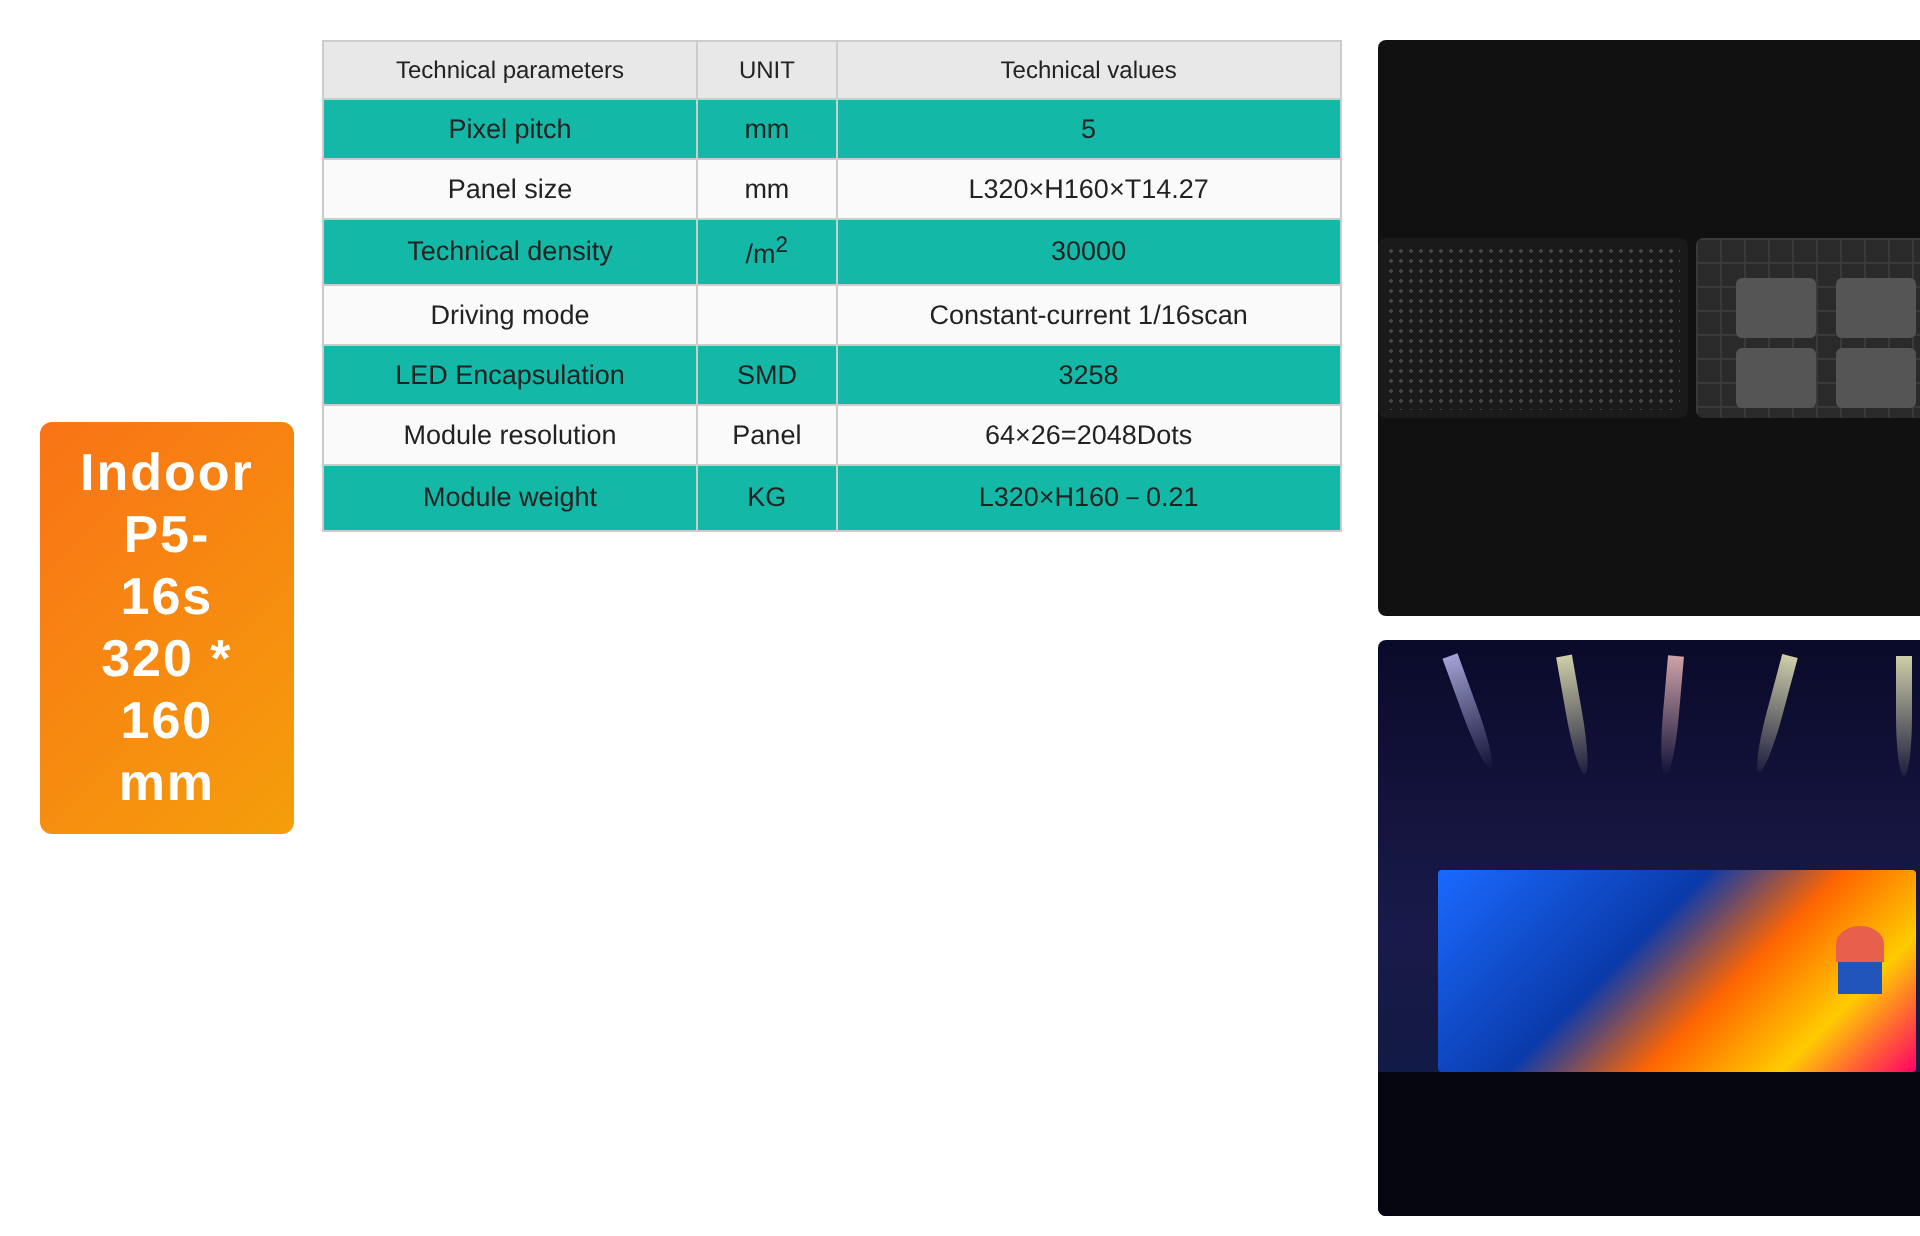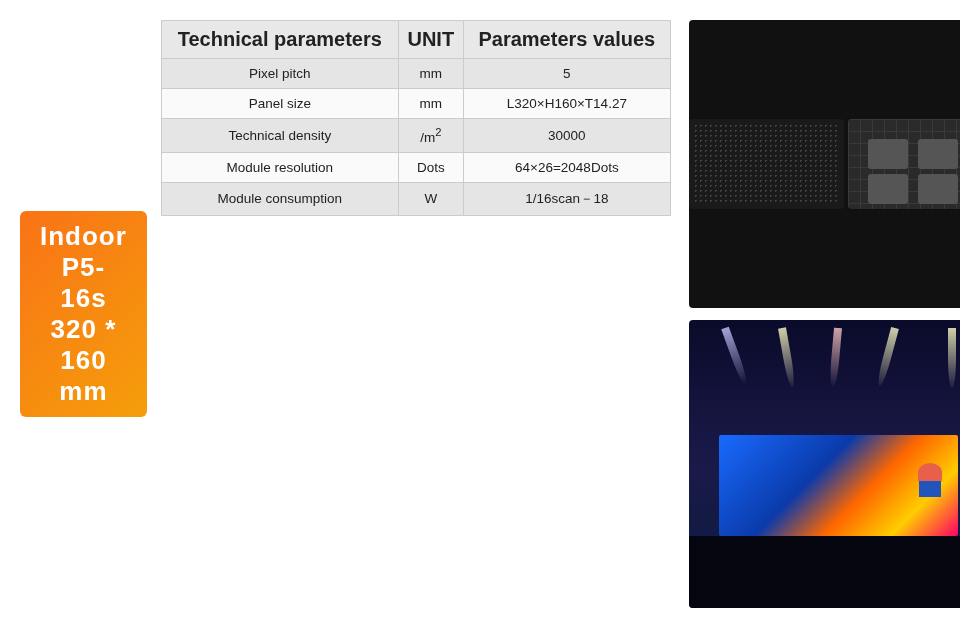--- a/index.html
+++ b/index.html
@@ -54,26 +54,26 @@
 
     table th, table td {
       border: 1px solid #ccc;
       text-align: center;
       padding: 7px 6px;
       color: #222;
     }
 
     table thead th {
       background: #e8e8e8;
-      font-weight: bold;
-      font-size: 20px;
+      font-weight: normal;
+      font-size: 12px;
     }
 
     table tbody td {
-      background: #e5e5e5;
+      background: #14b8a6;
     }
 
     table tbody tr:nth-child(even) td {
       background: #fafafa;
     }
 
     .images-container {
       flex: 1;
       display: flex;
       flex-direction: column;
@@ -246,48 +246,58 @@
   </div>
 
   <div class="content-area">
 
     <div class="table-container">
       <table>
         <thead>
           <tr>
             <th>Technical parameters</th>
             <th>UNIT</th>
-            <th>Parameters values</th>
+            <th>Technical values</th>
           </tr>
         </thead>
         <tbody id="table-body">
         <tr>
               <td>Pixel pitch</td>
               <td>mm</td>
               <td>5</td>
             </tr>
             <tr>
               <td>Panel size</td>
               <td>mm</td>
               <td>L320×H160×T14.27</td>
             </tr>
             <tr>
               <td>Technical density</td>
               <td>/m<sup>2</sup></td>
               <td>30000</td>
             </tr>
             <tr>
+              <td>Driving mode</td>
+              <td></td>
+              <td>Constant-current 1/16scan</td>
+            </tr>
+            <tr>
+              <td>LED Encapsulation</td>
+              <td>SMD</td>
+              <td>3258</td>
+            </tr>
+            <tr>
               <td>Module resolution</td>
-              <td>Dots</td>
+              <td>Panel</td>
               <td>64×26=2048Dots</td>
             </tr>
             <tr>
-              <td>Module consumption</td>
-              <td>W</td>
-              <td>1/16scan－18</td>
+              <td>Module weight</td>
+              <td>KG</td>
+              <td>L320×H160－0.21</td>
             </tr>
           </tbody>
       </table>
     </div>
 
     <div class="images-container">
 
       <div class="image-placeholder led-board">
         <div class="led-dot-grid"></div>
         <div class="led-circuit"></div>

